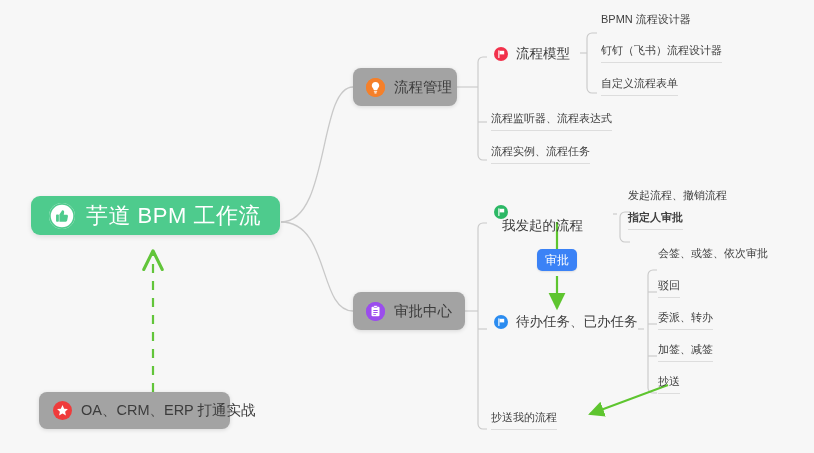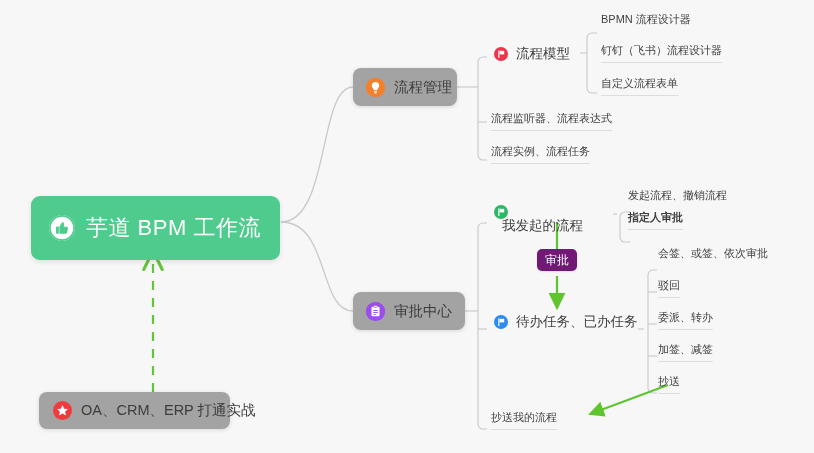--- a/index.html
+++ b/index.html
@@ -40,21 +40,21 @@
   .card .label {
     color: #3c3c3c;
     white-space: nowrap;
   }
 
   
   #root-node {
     left: 31px;
     top: 196px;
     width: 249px;
-    height: 64px;
+    height: 39px;
     background: #4ecb8d;
     border-radius: 9px;
     padding-left: 18px;
     box-shadow: 0 2px 5px rgba(0,0,0,0.10);
   }
   #root-node .label {
     color: #ffffff;
     font-size: 22px;
     letter-spacing: 0.5px;
     margin-left: 11px;
@@ -122,21 +122,21 @@
     color: #3f3f3f;
     margin-left: 8px;
     line-height: 1;
   }
 
   
   #badge-approve {
     position: absolute;
     left: 537px;
     top: 249px;
-    background: #701a75;
+    background: #3b82f6;
     border-radius: 5px;
     color: #ffffff;
     font-size: 12px;
     padding: 5px 8px;
     line-height: 1;
     box-shadow: 0 1px 2px rgba(0,0,0,0.10);
   }
 </style>
 </head>
 <body>

